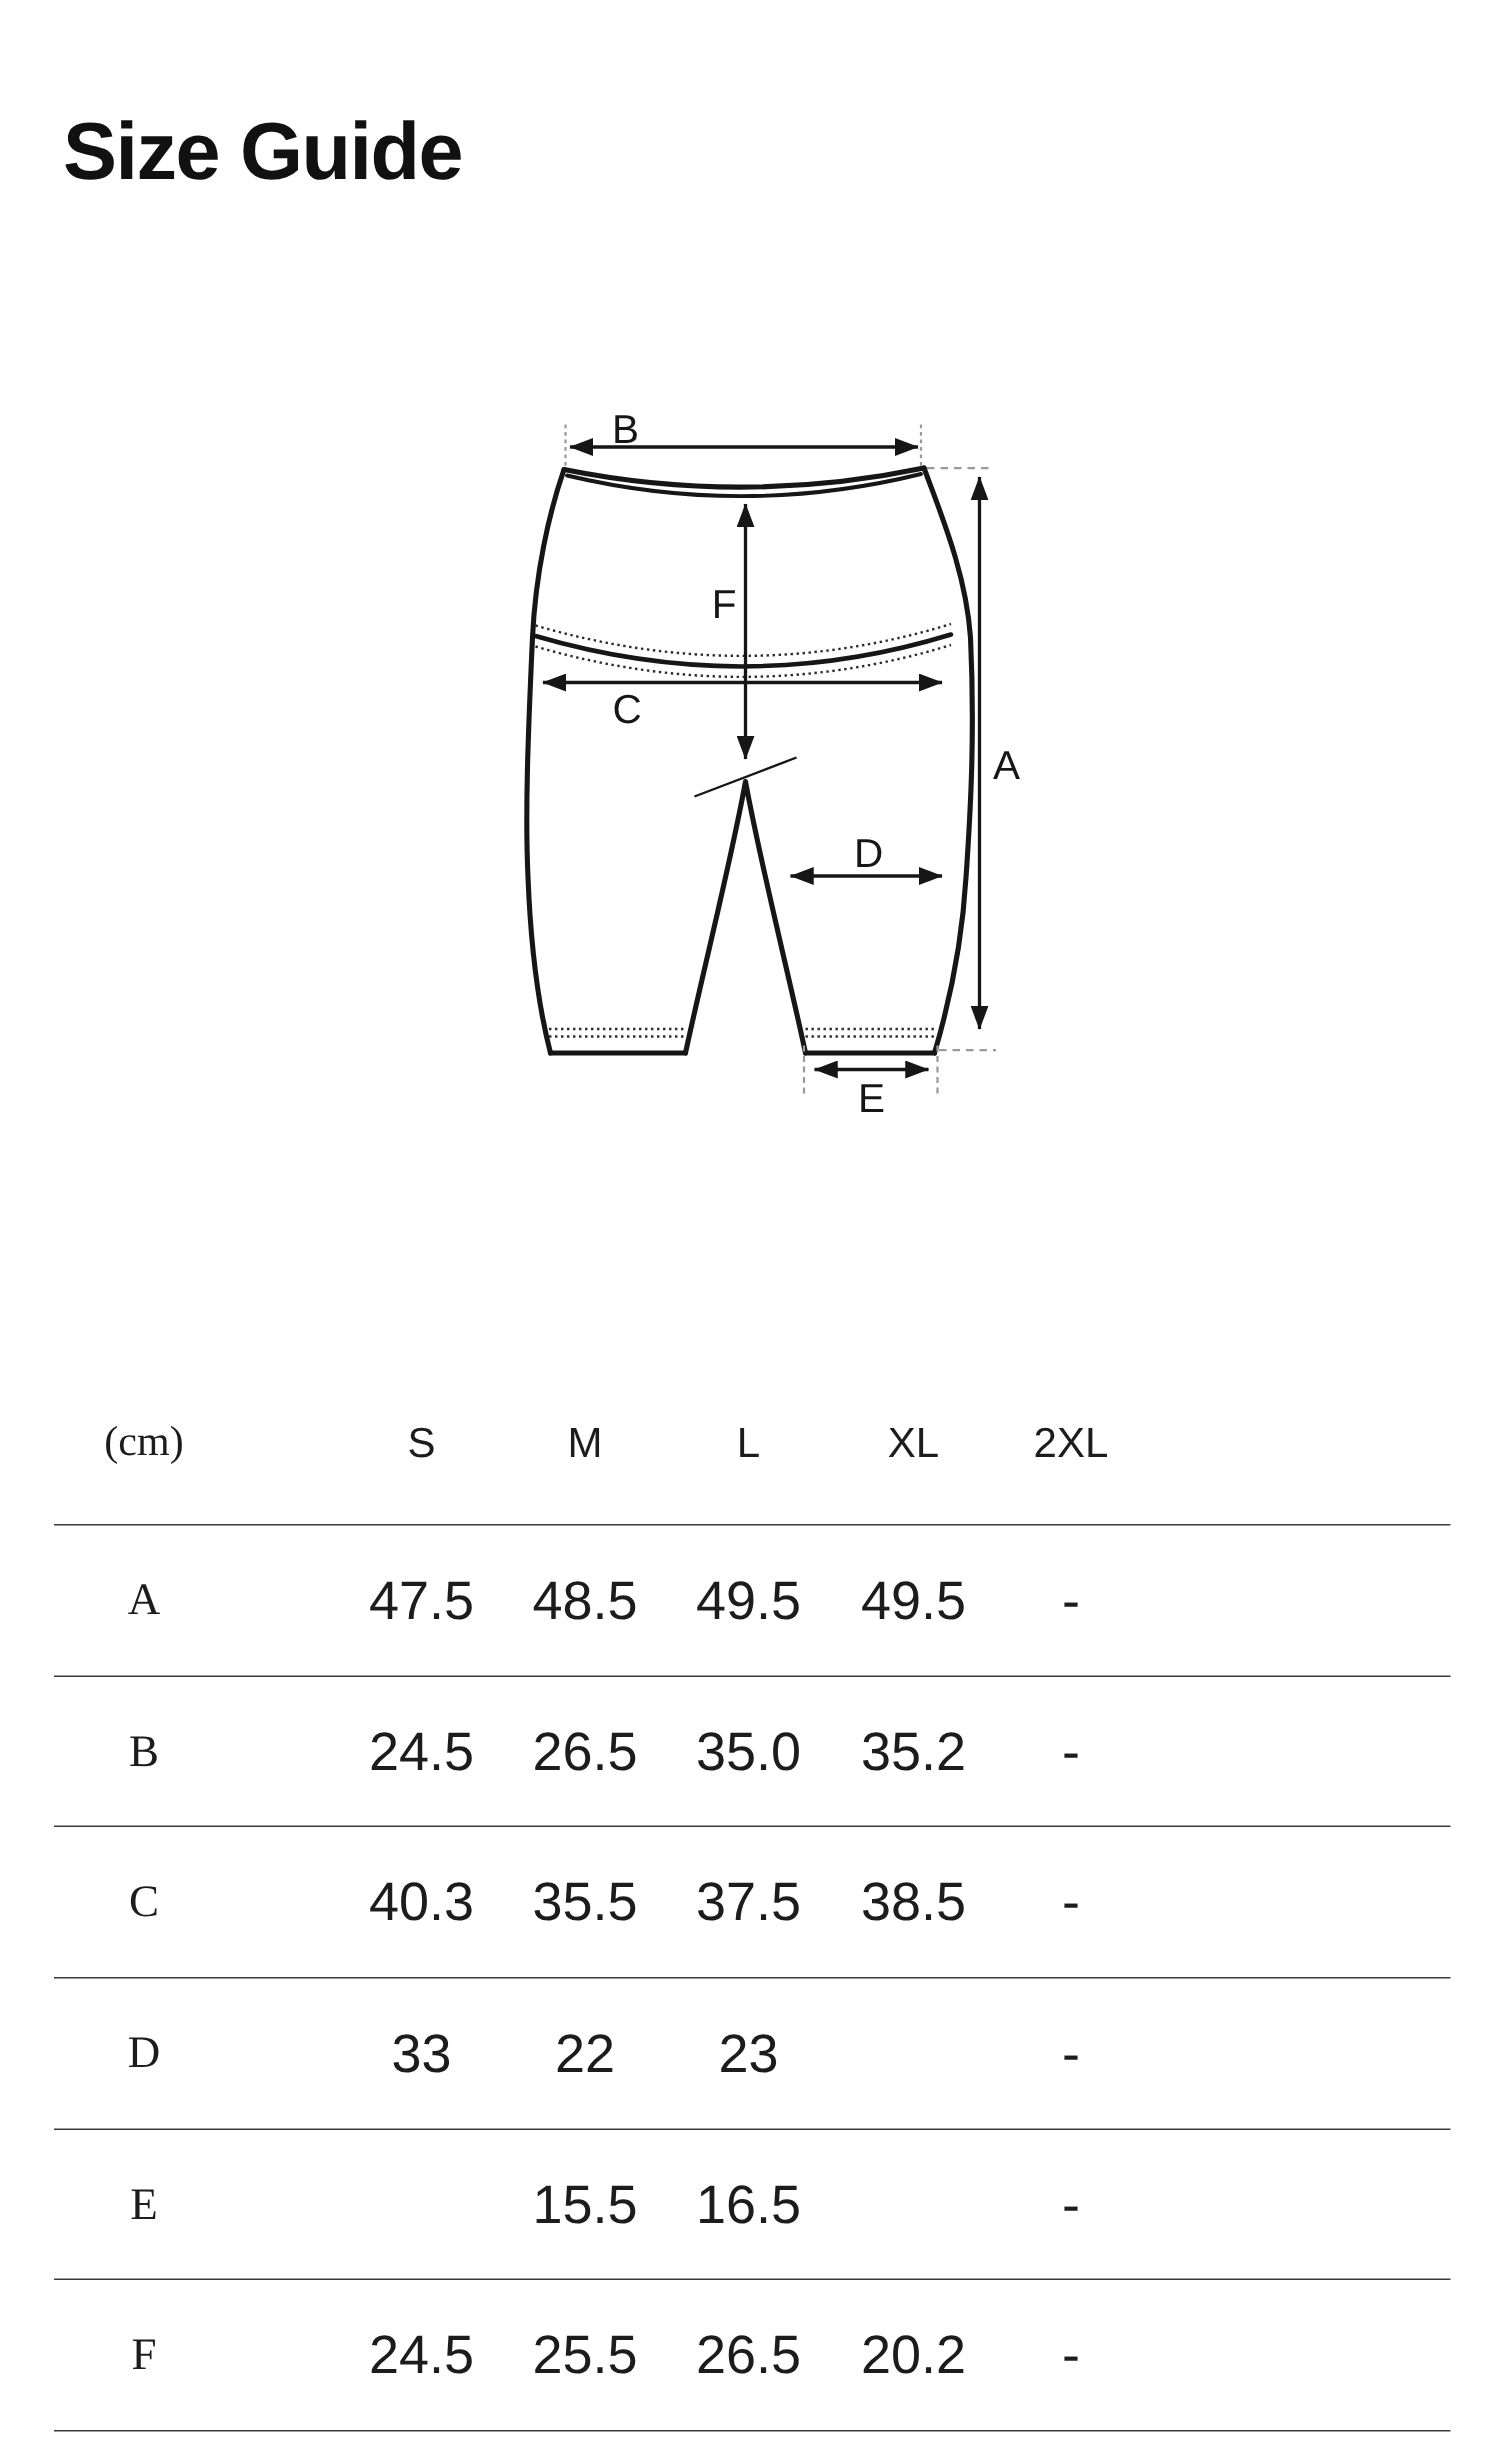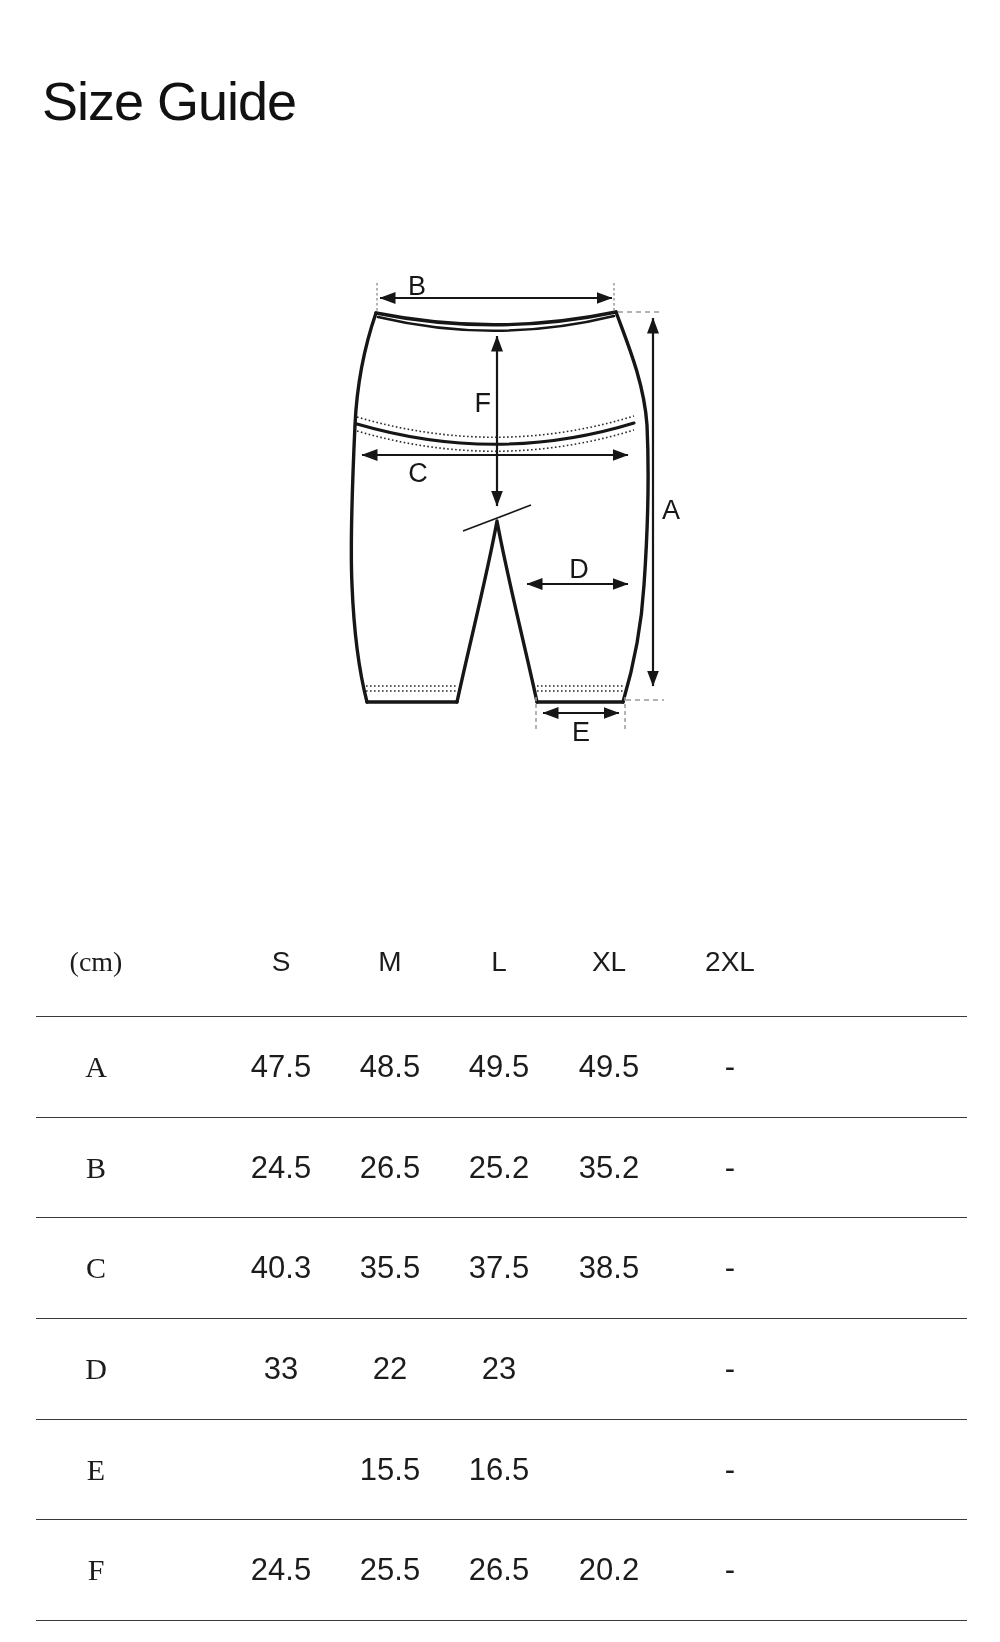--- a/index.html
+++ b/index.html
@@ -1,35 +1,35 @@
 <!DOCTYPE html>
 <html><head>
 <meta charset="utf-8">
 <style>
   html,body{margin:0;padding:0;background:#fff;}
   .page{position:relative;width:1000px;height:1642px;background:#fff;overflow:hidden;
         font-family:"Liberation Sans","DejaVu Sans",sans-serif;color:#1b1b1b;}
   .title{position:absolute;left:42px;top:74px;font-size:54px;line-height:1;
-         font-weight:400;letter-spacing:-1px;color:#111;margin:0;}
+         font-weight:700;letter-spacing:-1px;color:#111;margin:0;}
   .diagram{position:absolute;left:320px;top:250px;width:360px;height:500px;}
   .dl{font-family:"Liberation Sans","DejaVu Sans",sans-serif;font-size:27px;fill:#161616;}
   
   .trow{position:absolute;left:36px;width:931px;border-top:1.5px solid #3a3a3a;box-sizing:border-box;}
   .thead{position:absolute;left:36px;width:931px;top:920px;height:84px;}
   .bline{position:absolute;left:36px;width:931px;top:1620px;height:0;border-top:1.5px solid #3a3a3a;}
   .cell{position:absolute;top:0;height:100%;display:flex;align-items:center;justify-content:center;
-        font-size:31px;color:#1c1c1c;}
+        font-size:36px;color:#1c1c1c;}
   .hcell{font-size:28px;}
   .lab{font-size:30px;}
   .c0{left:0;width:120px;font-family:Liberation Serif, serif;}
   .c1{left:180px;width:130px;}
   .c2{left:289px;width:130px;}
   .c3{left:398px;width:130px;}
   .c4{left:508px;width:130px;}
-  .c5{left:629px;width:130px;}
+  .c5{left:613px;width:130px;}
 </style>
 </head>
 <body>
 
 <div class="page">
 
   <h1 class="title">Size Guide</h1>
 
   <svg class="diagram" viewBox="0 0 360 500">
     <defs>
@@ -103,21 +103,21 @@
       <span class="cell c2">48.5</span>
       <span class="cell c3">49.5</span>
       <span class="cell c4">49.5</span>
       <span class="cell c5">-</span>
     </div>
 
     <div class="trow" style="top:1117px;height:100px;">
       <span class="cell lab c0">B</span>
       <span class="cell c1">24.5</span>
       <span class="cell c2">26.5</span>
-      <span class="cell c3">25.2</span>
+      <span class="cell c3">35.0</span>
       <span class="cell c4">35.2</span>
       <span class="cell c5">-</span>
     </div>
 
     <div class="trow" style="top:1217px;height:101px;">
       <span class="cell lab c0">C</span>
       <span class="cell c1">40.3</span>
       <span class="cell c2">35.5</span>
       <span class="cell c3">37.5</span>
       <span class="cell c4">38.5</span>

